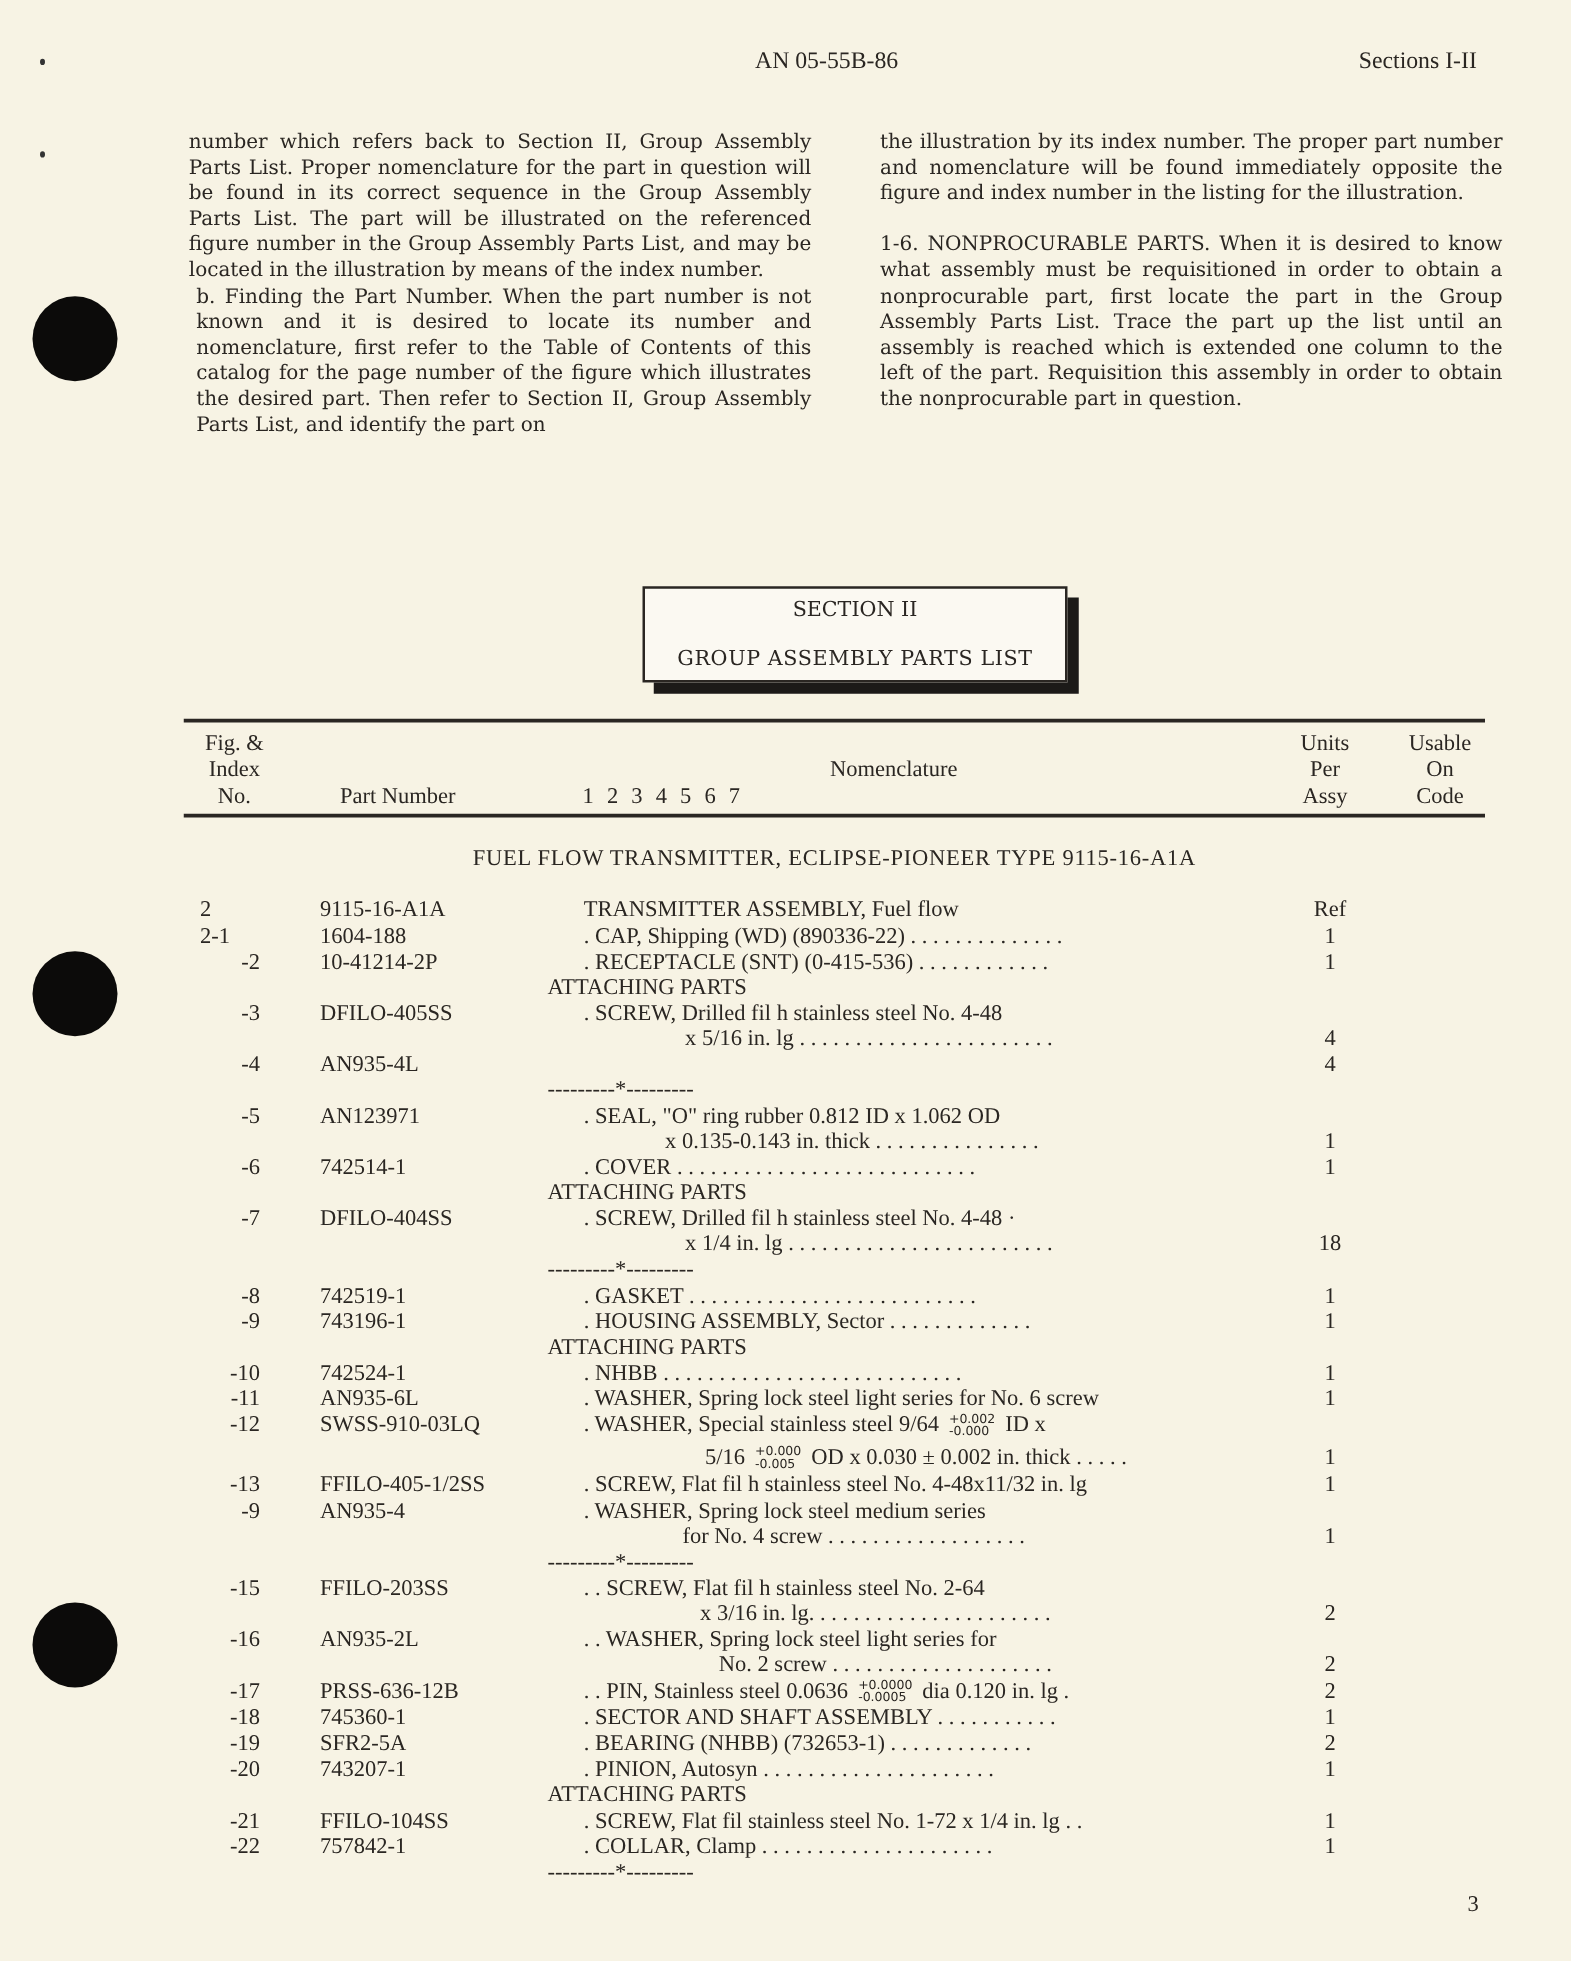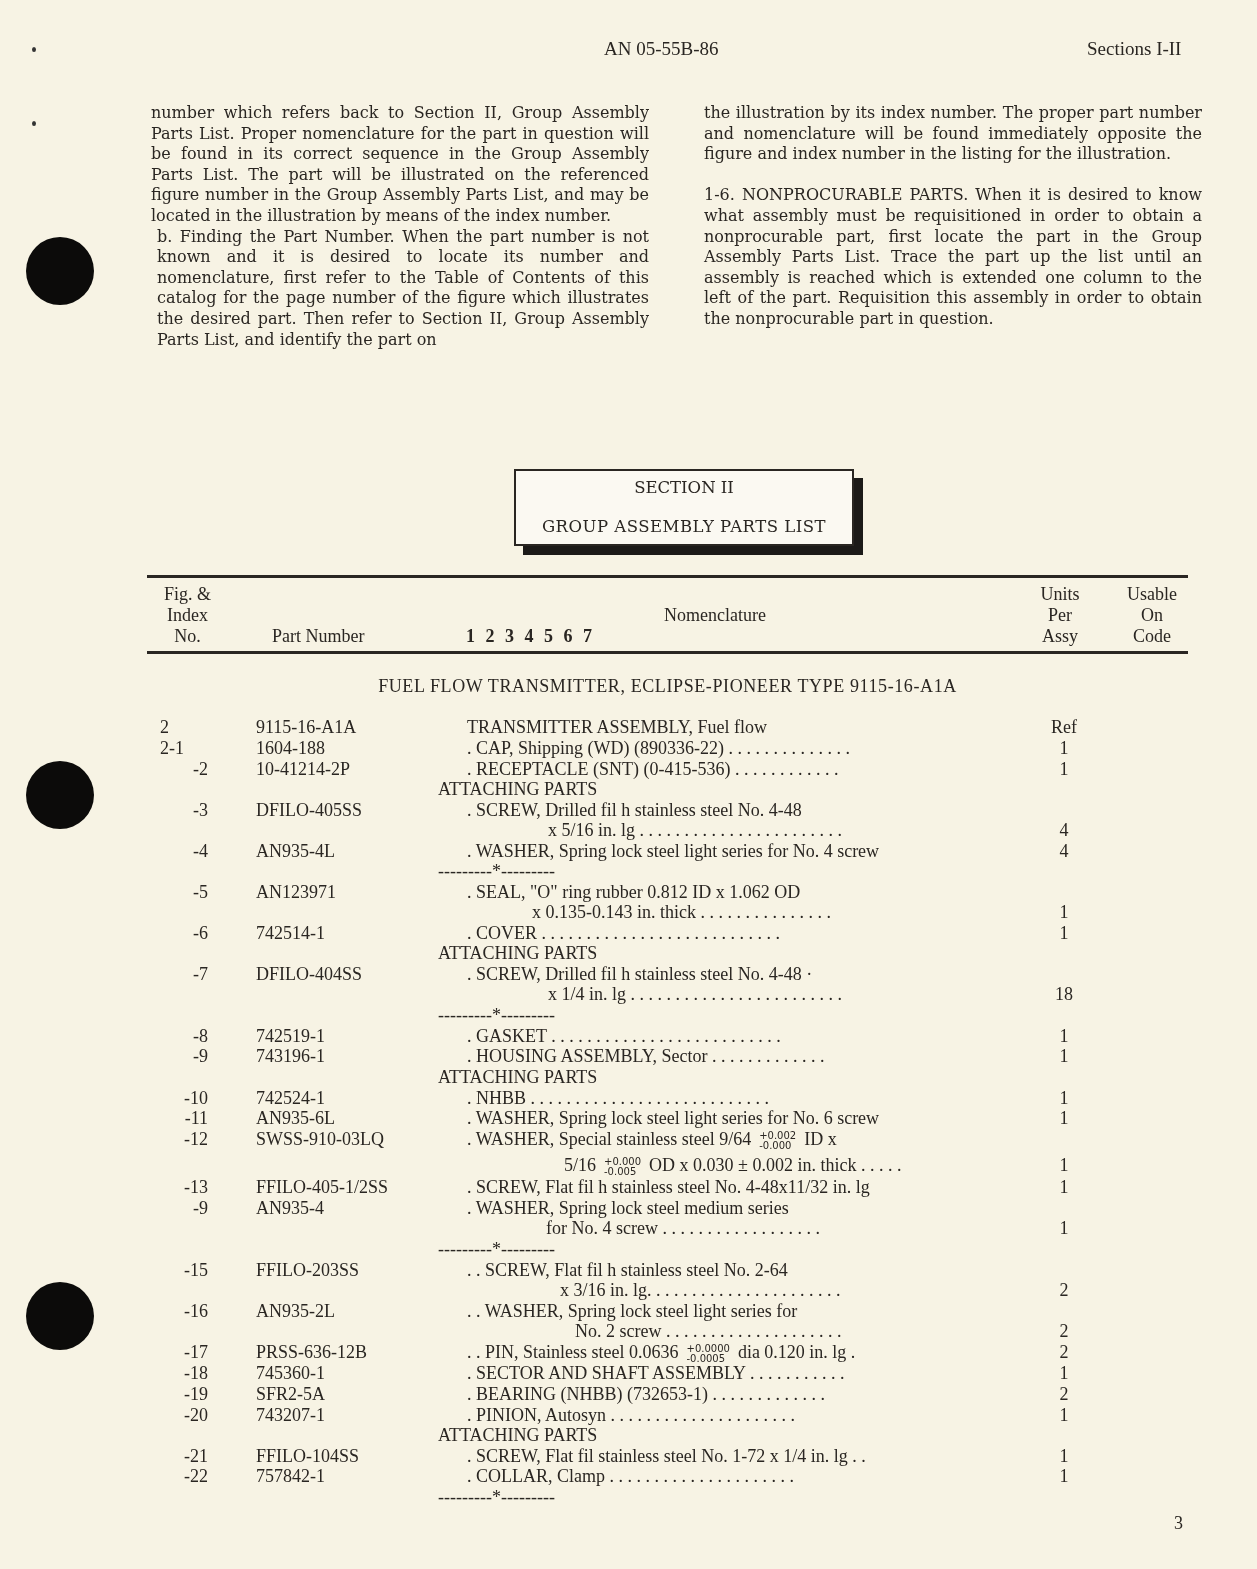--- a/index.html
+++ b/index.html
@@ -93,21 +93,21 @@
 </div>
 
 <div class="rule" style="top:575px;"></div>
 <div>
   <div class="th" style="left:150px;top:584px;width:75px;">
     <div>Fig. &amp;</div>
     <div>Index</div>
     <div>No.</div>
   </div>
   <div class="th" style="left:272px;top:626px;">Part Number</div>
-  <div class="th" style="left:466px;top:626px;word-spacing:6px;font-weight:bold;">1 2 3 4 5 6 7</div>
+  <div class="th" style="left:466px;top:626px;word-spacing:6px;">1 2 3 4 5 6 7</div>
   <div class="th" style="left:664px;top:605px;">Nomenclature</div>
   <div class="th" style="left:1030px;top:584px;width:60px;">
     <div>Units</div>
     <div>Per</div>
     <div>Assy</div>
   </div>
   <div class="th" style="left:1116px;top:584px;width:72px;">
     <div>Usable</div>
     <div>On</div>
     <div>Code</div>
@@ -150,21 +150,20 @@
     </div>
     <div class="row" style="top: 820px;">
       <span class="idx"></span>
       <span class="pn"></span>
       <span class="nom" style="left: 548px;"><span>x 5/16 in. lg . . . . . . . . . . . . . . . . . . . . . . .</span></span>
       <span class="units">4</span>
     </div>
     <div class="row" style="top: 841px;">
       <span class="idx r">-4</span>
       <span class="pn">AN935-4L</span>
-      <span class="nom" style="left: 467px;"><span>.  WASHER, Spring lock steel light series for No. 4 screw</span></span>
       <span class="units">4</span>
     </div>
     <div class="row" style="top: 861px;">
       <span class="idx"></span>
       <span class="pn"></span>
       <span class="nom" style="left: 438px;"><span>---------*---------</span></span>
       <span class="units"></span>
     </div>
     <div class="row" style="top: 882px;">
       <span class="idx r">-5</span>

